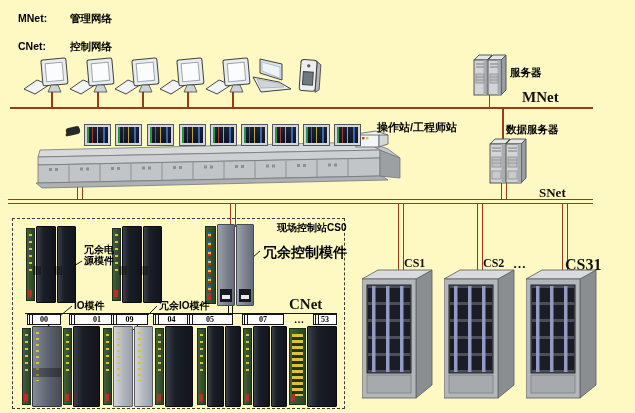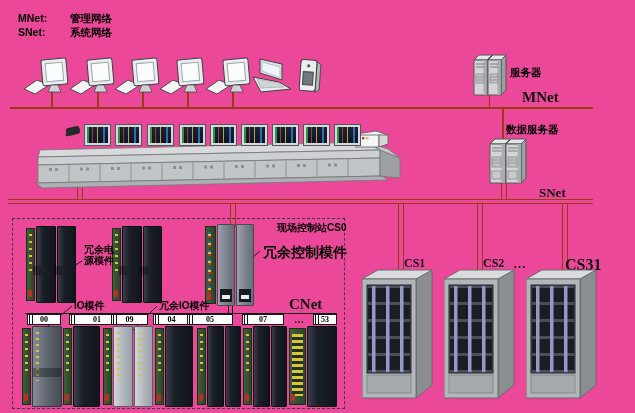--- a/index.html
+++ b/index.html
@@ -1,16 +1,16 @@
 <!DOCTYPE html>
 <html><head>
 <meta charset="utf-8">
 <style>
   html,body { margin:0; padding:0; background:#fff; }
-  .stage { position:relative; width:635px; height:413px; background:#ec4899; overflow:hidden;
+  .stage { position:relative; width:635px; height:413px; background:#fef9c3; overflow:hidden;
            font-family:"Liberation Sans","DejaVu Sans",sans-serif; }
   .abs { position:absolute; }
   .lbl { position:absolute; color:#000; font-weight:bold; white-space:nowrap; font-size:10.5px; }
   .net { position:absolute; font-family:"Liberation Serif","DejaVu Serif",serif; font-weight:bold;
          color:#101010; white-space:nowrap; }
 
   
   .legend-row { position:absolute; left:18px; font-size:10.5px; font-weight:bold; }
   .legend-row .k { display:inline-block; width:49px; }
 
@@ -108,23 +108,23 @@
       <line x1="260" y1="251" x2="243" y2="266"></line>
       <line x1="72" y1="306" x2="36" y2="336"></line>
       <line x1="157" y1="306" x2="128" y2="335"></line>
     </g>
   </svg>
 
   <div class="legend-row" style="top:12px">
     <span class="k">MNet:</span>
     <span>管理网络</span>
   </div>
-  <div class="legend-row" style="top:26px">
-    <span class="k">SNet:</span>
-    <span>系统网络</span>
+  <div class="legend-row" style="top:40px">
+    <span class="k">CNet:</span>
+    <span>控制网络</span>
   </div>
 
   <div class="abs" style="left:22px;top:56px">
     <svg width="50" height="42" viewBox="0 0 50 42">
         <polygon points="2,33 15,24 27,29 13,38" fill="#f4f4f4" stroke="#45484a"></polygon>
         <g transform="rotate(-5 32 17)">
           <rect x="20" y="3" width="25" height="26" rx="2" fill="#e9ebed" stroke="#3f4244"></rect>
           <rect x="24" y="7" width="17" height="18" fill="#fafcfe" stroke="#9aa6ad"></rect>
         </g>
         <path d="M29,29 l7,0 l3,7 l-13,0 z" fill="#cfd2d4" stroke="#45484a" stroke-width="0.8"></path>
@@ -279,20 +279,21 @@
 
   <div class="cmon" style="left:84px"></div>
   <div class="cmon" style="left:115px"></div>
   <div class="cmon" style="left:147px"></div>
   <div class="cmon" style="left:179px"></div>
   <div class="cmon" style="left:210px"></div>
   <div class="cmon" style="left:241px"></div>
   <div class="cmon" style="left:272px"></div>
   <div class="cmon" style="left:303px"></div>
   <div class="cmon" style="left:334px"></div>
+  <div class="lbl" style="left:377px;top:120px;font-size:11px">操作站/工程师站</div>
 
   <div class="lbl" style="left:506px;top:123px">数据服务器</div>
   <div class="abs" style="left:489px;top:136px">
     <svg width="40" height="48" viewBox="0 0 40 48">
         <g stroke="#55585a">
           <polygon points="1,8 16,8 21,3 6,3" fill="#e4e6e8"></polygon>
           <polygon points="17,8 32,8 37,3 22,3" fill="#e4e6e8"></polygon>
           <polygon points="32,8 37,3 37,42 32,47" fill="#9b9ea0"></polygon>
           <rect x="1" y="8" width="15" height="39" fill="#d2d4d6"></rect>
           <rect x="17" y="8" width="15" height="39" fill="#d2d4d6"></rect>

